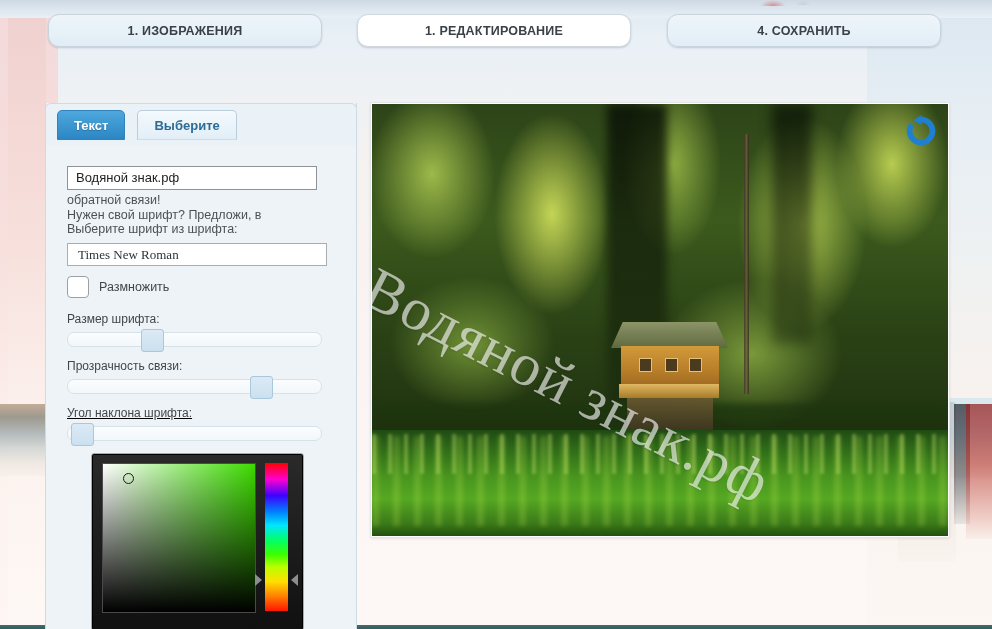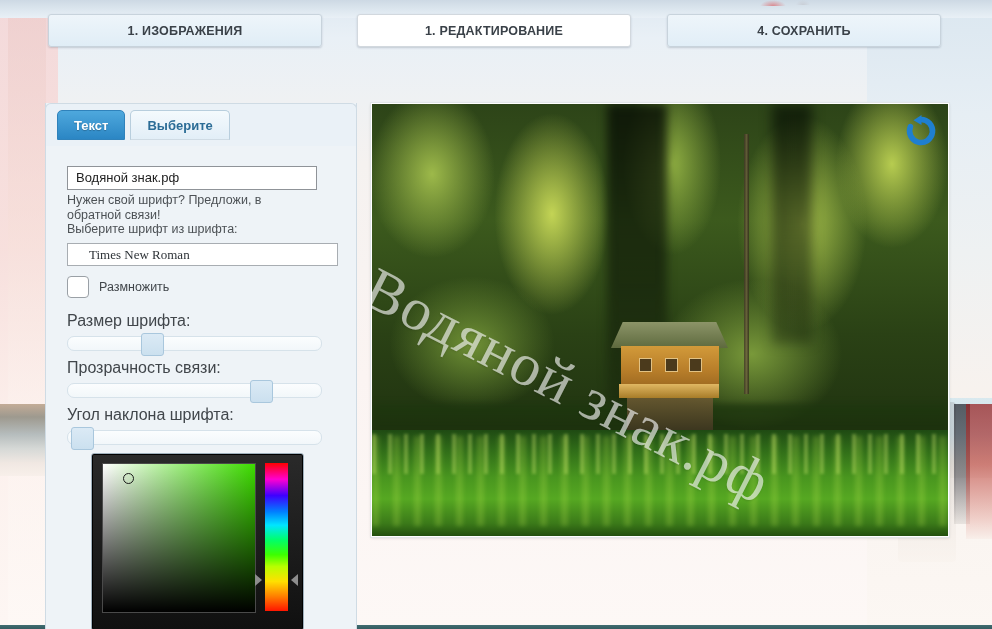--- a/index.html
+++ b/index.html
@@ -66,21 +66,21 @@
   }
   #bg .crumb2{
     position:absolute;left:796px;top:0px;width:14px;height:5px;
     background:radial-gradient(ellipse at 50% 100%, #c9ced6 0%, rgba(201,206,214,0) 72%);
   }
 
   
   .steps{position:absolute;top:0;left:0;width:992px;height:55px;z-index:3;}
   .step{
     position:absolute;top:14px;height:31px;
-    border:1px solid #c8d3dc;border-radius:3px;
+    border:1px solid #c8d3dc;border-radius:11px;
     box-shadow:0 1px 2px rgba(50,70,90,.22);
     display:flex;align-items:center;justify-content:center;
     font-size:12.5px;font-weight:bold;color:#3a4148;
     letter-spacing:.2px;
     font-family:"Liberation Sans", sans-serif;
     cursor:pointer;user-select:none;
   }
   .step.s1{left:48px;width:272px;background:linear-gradient(180deg,#eef5fa 0%,#e0edf6 100%);}
   .step.s2{left:357px;width:272px;background:#ffffff;border-color:#d2d8de;}
   .step.s3{left:667px;width:272px;background:linear-gradient(180deg,#eef5fa 0%,#e1eef7 100%);}
@@ -90,21 +90,21 @@
     position:absolute;left:45px;top:103px;width:310px;height:526px;
     background:#eef3f7;
     border:1px solid #cfdbe4;border-top:none;border-bottom:none;
     z-index:3;
   }
   .panel-top{
     position:absolute;left:45px;top:103px;width:310px;height:42px;
     background:#eaf1f7;border:1px solid #cfdbe4;border-bottom:none;
     border-radius:6px 6px 0 0;z-index:4;
   }
-  .tabs{position:absolute;left:57px;top:110px;z-index:6;display:flex;gap:5px;}
+  .tabs{position:absolute;left:57px;top:110px;z-index:6;display:flex;gap:12px;}
   .tab{
     height:28px;padding:0 16px;display:flex;align-items:center;
     font-size:13px;font-weight:bold;border:1px solid #b8cedd;
     border-radius:5px 5px 0 0;cursor:pointer;user-select:none;
   }
   .tab.active{
     background:linear-gradient(180deg,#4ea8dd 0%,#2b86c4 100%);
     color:#ffffff;border-color:#2f82bb;text-shadow:0 1px 1px rgba(0,0,0,.25);
   }
   .tab.inactive{
@@ -120,32 +120,32 @@
     font-size:13px;padding:0 0 0 8px;line-height:22px;
     font-family:"Liberation Sans", sans-serif;box-sizing:content-box;
   }
   .hint{
     position:absolute;left:22px;top:47px;width:250px;
     font-size:12.5px;color:#4c5155;line-height:14.5px;
   }
   .selectbox{
     position:absolute;left:22px;top:97px;width:248px;height:21px;
     border:1px solid #a8adb2;background:#ffffff;
-    font-size:13px;color:#2d3237;line-height:21px;padding-left:21px;
+    font-size:13px;color:#2d3237;line-height:21px;padding-left:10px;
     font-family:"Liberation Serif", serif;box-sizing:content-box;cursor:pointer;
   }
   .chkrow{position:absolute;left:22px;top:130px;display:flex;align-items:center;gap:10px;}
   .chk{
     width:20px;height:20px;border:1px solid #9aa0a6;background:#fff;border-radius:4px;
     cursor:pointer;
   }
   .chklabel{font-size:12.5px;color:#41464b;}
 
   .sl-group{position:absolute;left:22px;width:255px;}
-  .sl-label{font-size:16px;color:#41464b;margin-bottom:6px;display:block;}
+  .sl-label{font-size:12px;color:#41464b;margin-bottom:6px;display:block;}
   .sl-track{
     position:relative;height:13px;border-radius:7px;
     background:linear-gradient(180deg,#fbfdfe 0%,#f2f7fa 100%);
     border:1px solid #d6e2ea;
   }
   .sl-handle{
     position:absolute;top:-4px;width:21px;height:21px;border-radius:3px;
     background:linear-gradient(180deg,#dbeaf5 0%,#cbe0ef 100%);
     border:1px solid #a9c7dd;cursor:pointer;
   }
@@ -301,22 +301,22 @@
 <div class="tabs">
   <div class="tab active">Текст</div>
   <div class="tab inactive">Выберите</div>
 </div>
 
 <div class="form">
 
   <div class="txtinput" title="Введите текст">Водяной знак.рф</div>
 
   <div class="hint">
+    <div>обратной связи!</div>
     <div>Нужен свой шрифт? Предложи, в</div>
-    <div>обратной связи!</div>
     <div>Выберите шрифт из шрифта:</div>
   </div>
 
   <div class="selectbox">Times New Roman</div>
 
   <div class="chkrow">
     <div class="chk"></div>
     <div class="chklabel">Размножить</div>
   </div>
 
@@ -327,21 +327,21 @@
     </div>
   </div>
 
   <div class="sl-group" style="top:213px;">
     <span class="sl-label">Прозрачность связи:</span>
     <div class="sl-track">
       <div class="sl-handle" id="h1" style="left: calc(76% - 10px);"></div>
     </div>
   </div>
 
-  <div class="sl-group" style="top:260px;">
+  <div class="sl-group" style="top:260px;text-decoration:underline;">
     <span class="sl-label">Угол наклона шрифта:</span>
     <div class="sl-track">
       <div class="sl-handle" id="h2" style="left: calc(5% - 10px);"></div>
     </div>
   </div>
 </div>
 
 <div class="cp">
   <div class="cp-sv" id="cp-sv" style="background-image: linear-gradient(rgba(0, 0, 0, 0) 0%, rgb(0, 0, 0) 100%), linear-gradient(90deg, rgb(255, 255, 255) 0%, rgb(61, 219, 0) 100%);">
     <div class="cp-cursor" id="cp-cursor" style="left: calc(16% - 4px); top: calc(9% - 4px);"></div>

